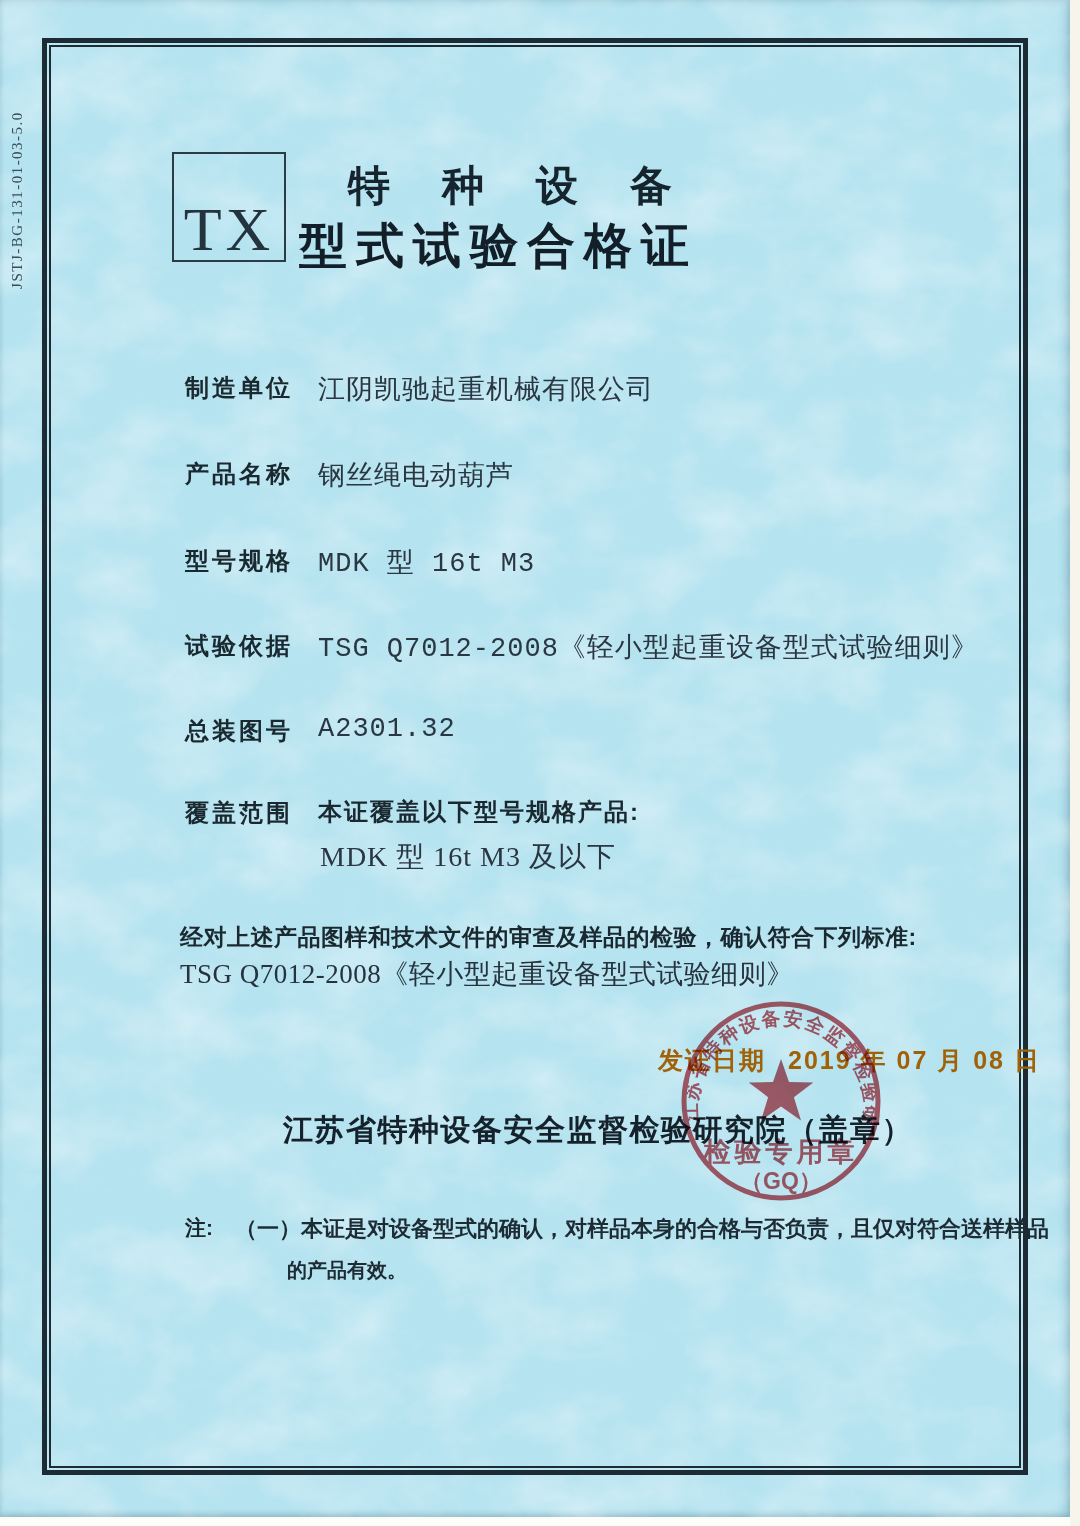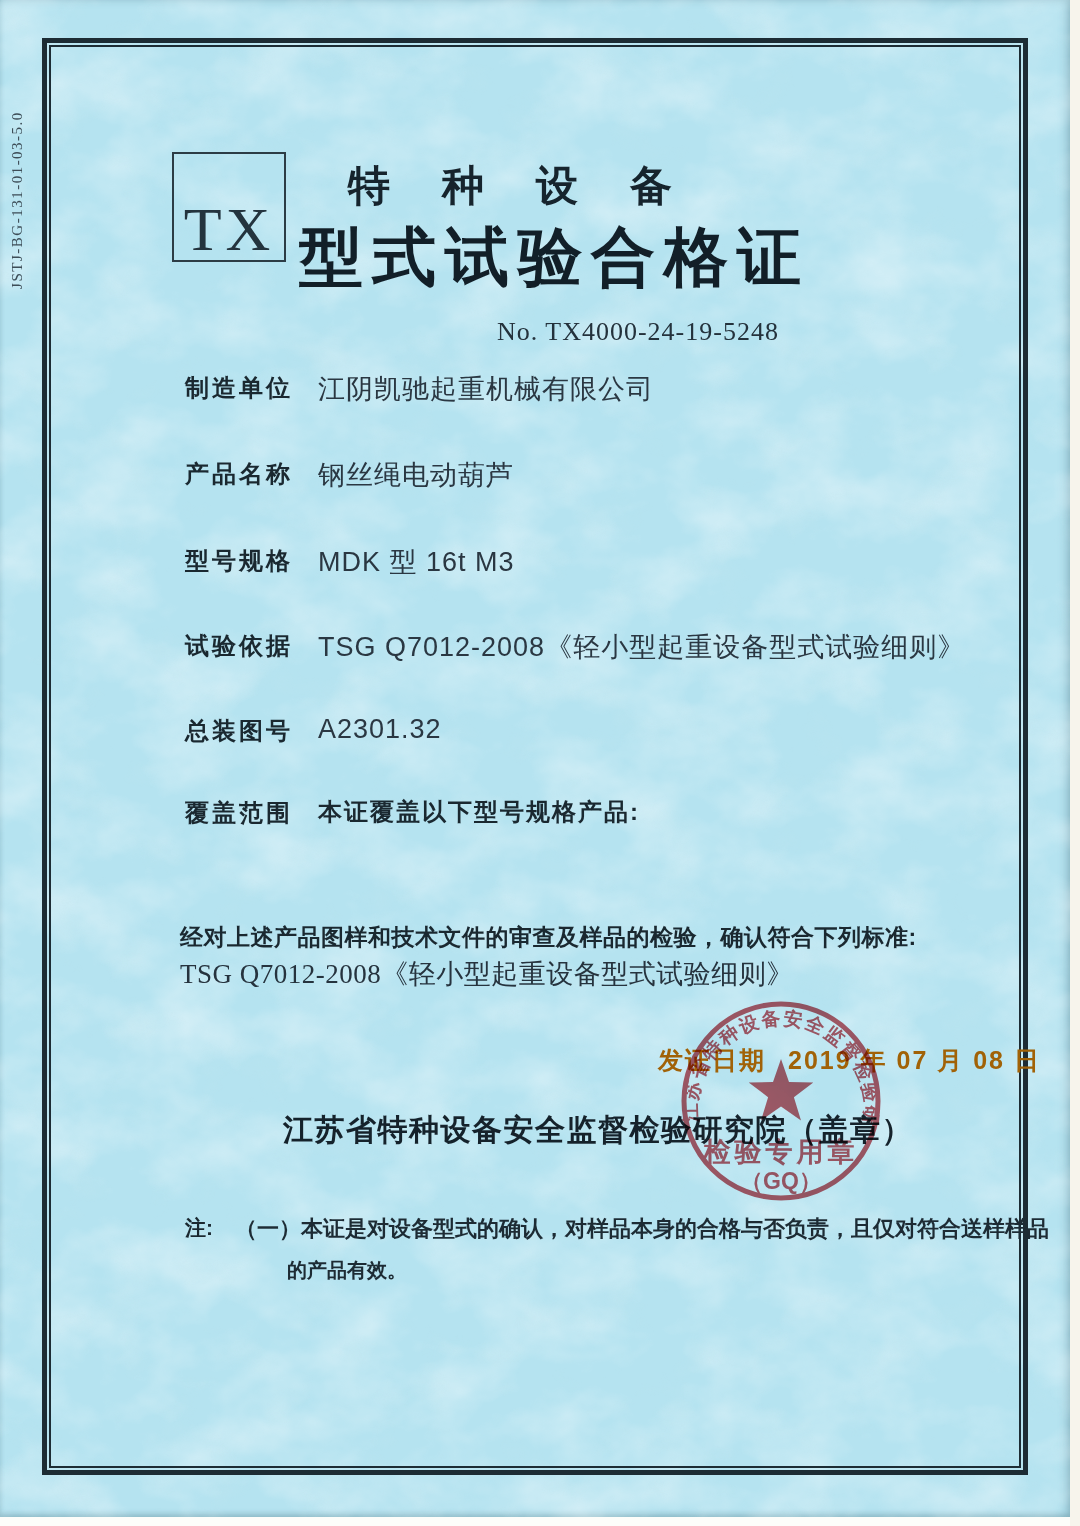--- a/index.html
+++ b/index.html
@@ -42,36 +42,36 @@
   .tx-box span{
     font-family:"Liberation Serif",serif;font-size:62px;color:#24343e;letter-spacing:4px;margin-top:45px;
   }
 
   .title1{
     position:absolute;left:348px;top:158px;
     font-size:42px;font-weight:bold;letter-spacing:52px;color:#16242d;white-space:nowrap;text-align:center;
   }
   .title2{
     position:absolute;left:299px;top:214px;
-    font-size:64px;font-weight:900;letter-spacing:9px;color:#121f28;white-space:nowrap;
+    font-size:48px;font-weight:900;letter-spacing:9px;color:#121f28;white-space:nowrap;
   }
   .cert-no{
     position:absolute;left:497px;top:317px;
     font-family:"Liberation Serif",serif;
     font-size:26px;color:#24323c;letter-spacing:1px;white-space:nowrap;
   }
 
   .row{position:absolute;left:0;width:100%;}
   .row .lbl{
     position:absolute;left:185px;top:0;
     font-size:24px;font-weight:bold;letter-spacing:3px;color:#1a2830;white-space:nowrap;
   }
   .row .val{
     position:absolute;left:318px;top:-1px;
-    font-family:Liberation Sans, sans-serif;
+    font-family:Liberation Mono, monospace;
     font-size:27px;color:#2a3742;letter-spacing:1px;white-space:nowrap;
   }
   .row .val.bold-sans{
     font-family:"Liberation Sans",sans-serif;font-weight:bold;font-size:24px;letter-spacing:2px;color:#1a2830;text-align:right;
   }
   .val-line2{
     position:absolute;left:320px;top:838px;
     font-family:"Liberation Serif",serif;font-size:28px;color:#2a3742;letter-spacing:1px;white-space:nowrap;
   }
 
@@ -139,21 +139,20 @@
   <div class="side-code">JSTJ-BG-131-01-03-5.0</div>
 
   <div class="frame"></div>
 
   <div class="tx-box">
     <span>TX</span>
   </div>
 
   <div class="title1">特种设备</div>
   <div class="title2">型式试验合格证</div>
-  <div class="cert-no">No.  TX4000-24-19-5248</div>
 
   <div class="row" style="top:372px">
     <span class="lbl">制造单位</span>
     <span class="val">江阴凯驰起重机械有限公司</span>
   </div>
 
   <div class="row" style="top:458px">
     <span class="lbl">产品名称</span>
     <span class="val">钢丝绳电动葫芦</span>
   </div>
@@ -170,20 +169,21 @@
 
   <div class="row" style="top:715px">
     <span class="lbl">总装图号</span>
     <span class="val">A2301.32</span>
   </div>
 
   <div class="row" style="top:797px">
     <span class="lbl">覆盖范围</span>
     <span class="val bold-sans">本证覆盖以下型号规格产品:</span>
   </div>
+  <div class="val-line2">MDK 型 16t  M3 及以下</div>
 
   <div class="stmt1">经对上述产品图样和技术文件的审查及样品的检验，确认符合下列标准:</div>
   <div class="stmt2">TSG Q7012-2008《轻小型起重设备型式试验细则》</div>
 
   <div class="issue-date">
     <span>发证日期</span><span class="gap"></span><span>2019 年 07 月 08 日</span>
   </div>
 
   <div class="authority">江苏省特种设备安全监督检验研究院（盖章）</div>
 

